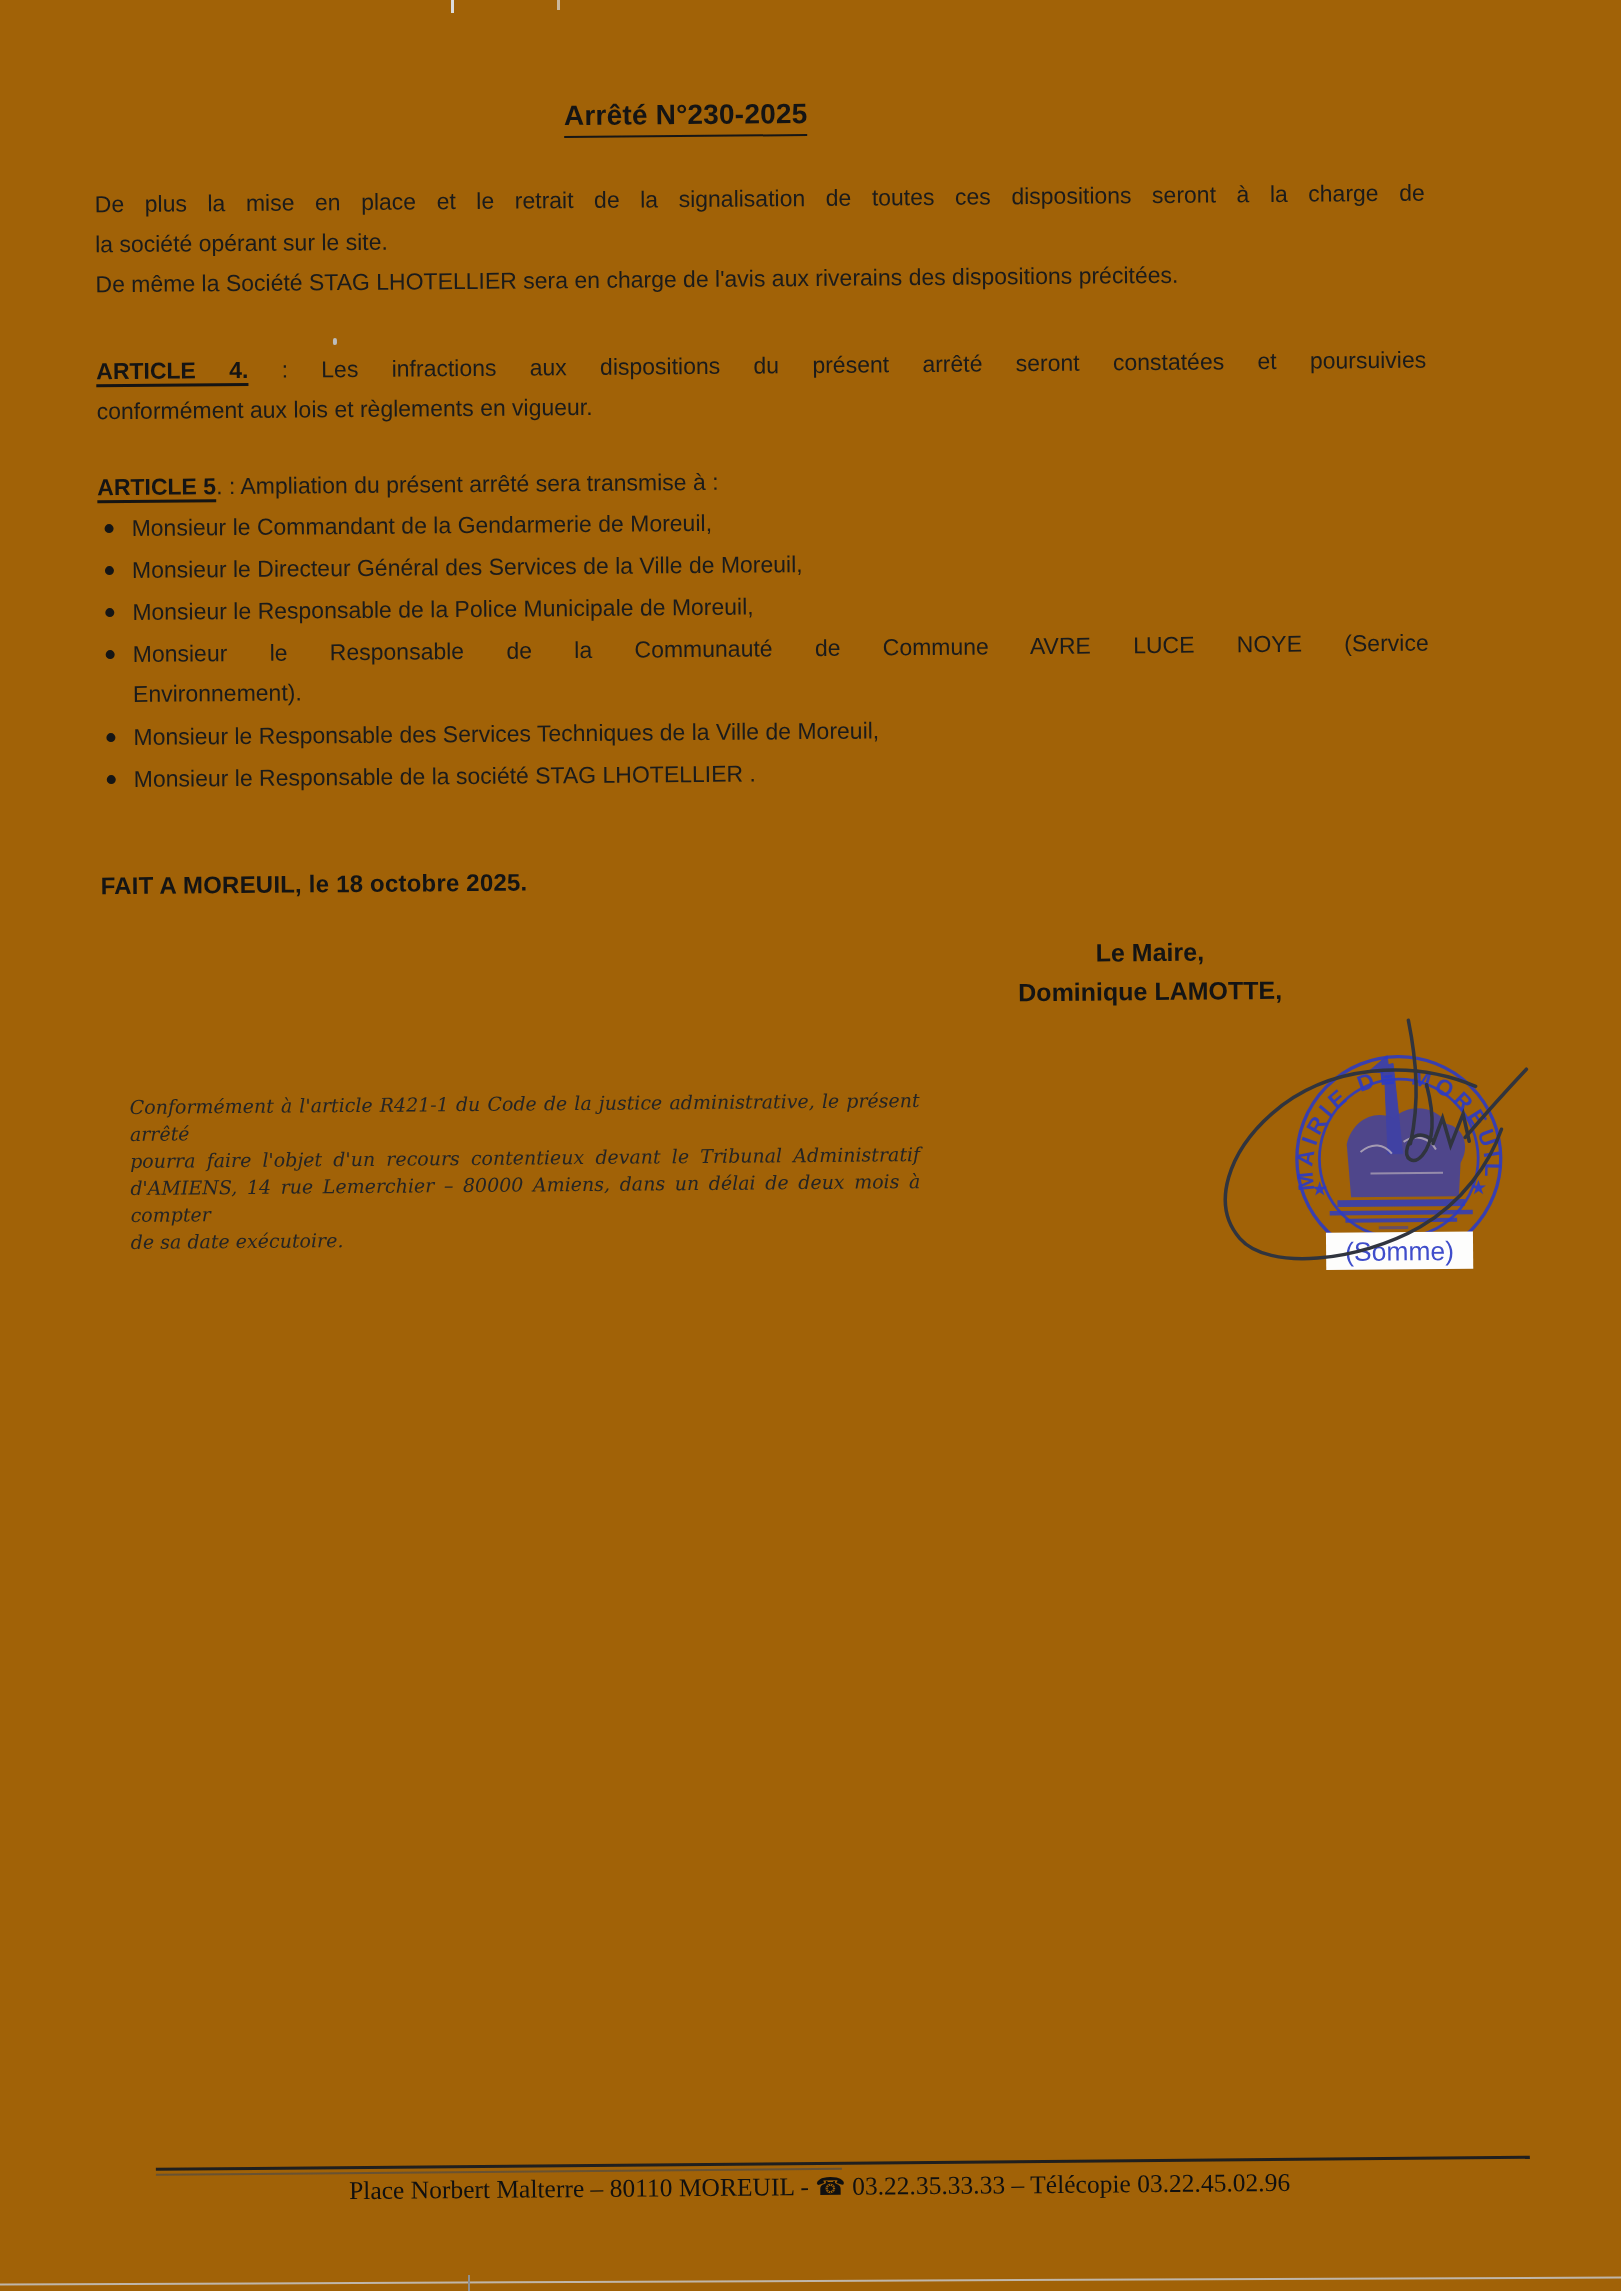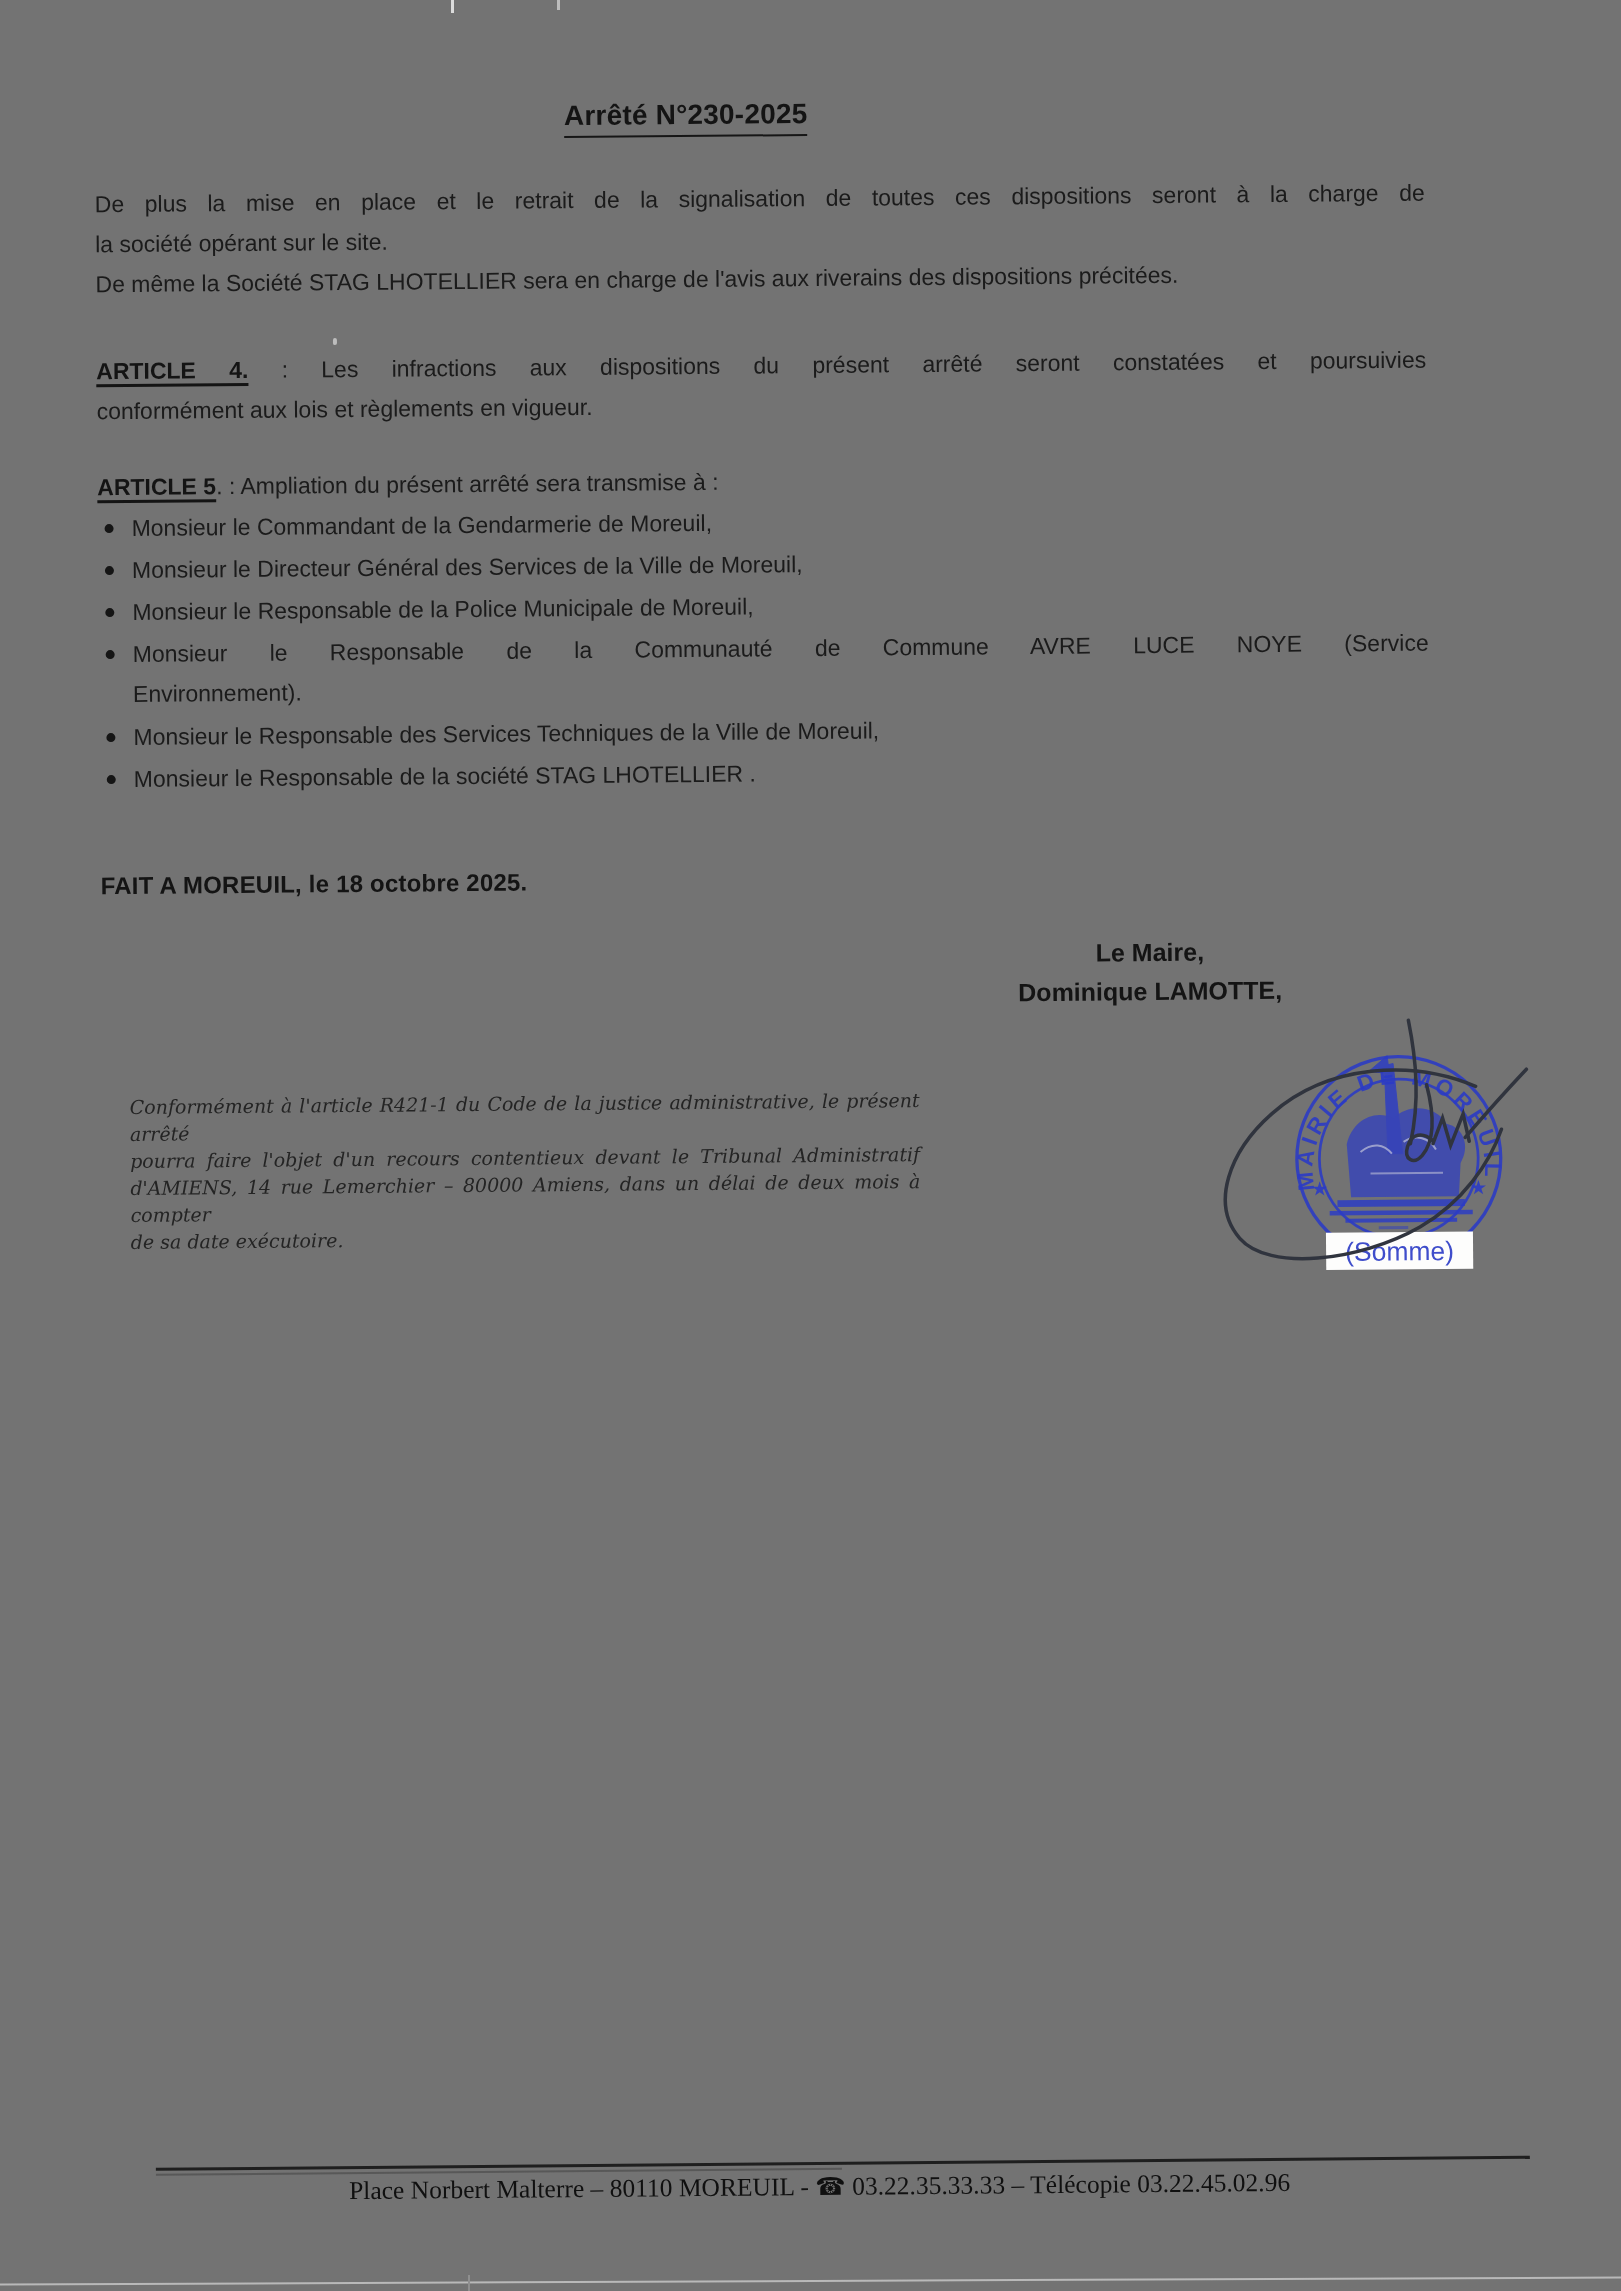--- a/index.html
+++ b/index.html
@@ -1,17 +1,17 @@
 <!DOCTYPE html>
 <html><head>
 <meta charset="utf-8">
 <style>
   html,body{margin:0;padding:0;background:#ffffff;}
   .page{
-    position:relative;width:1621px;height:2292px;background:#737373;
+    position:relative;width:1621px;height:2292px;background:#a16207;
     font-family:"Liberation Sans",sans-serif;color:#1b1b1b;overflow:hidden;
   }
   .tilt{position:absolute;left:0;top:0;width:1621px;height:2292px;
     transform:rotate(-0.5deg);transform-origin:811px 1146px;}
   .abs{position:absolute;}
   .title{
     left:573px;top:98px;font-size:28px;font-weight:bold;color:#141414;
     border-bottom:2.9px solid #161616;padding-bottom:3.9px;letter-spacing:0.2px;
   }
   .body-block{left:103px;width:1330px;font-size:23px;line-height:40px;}

